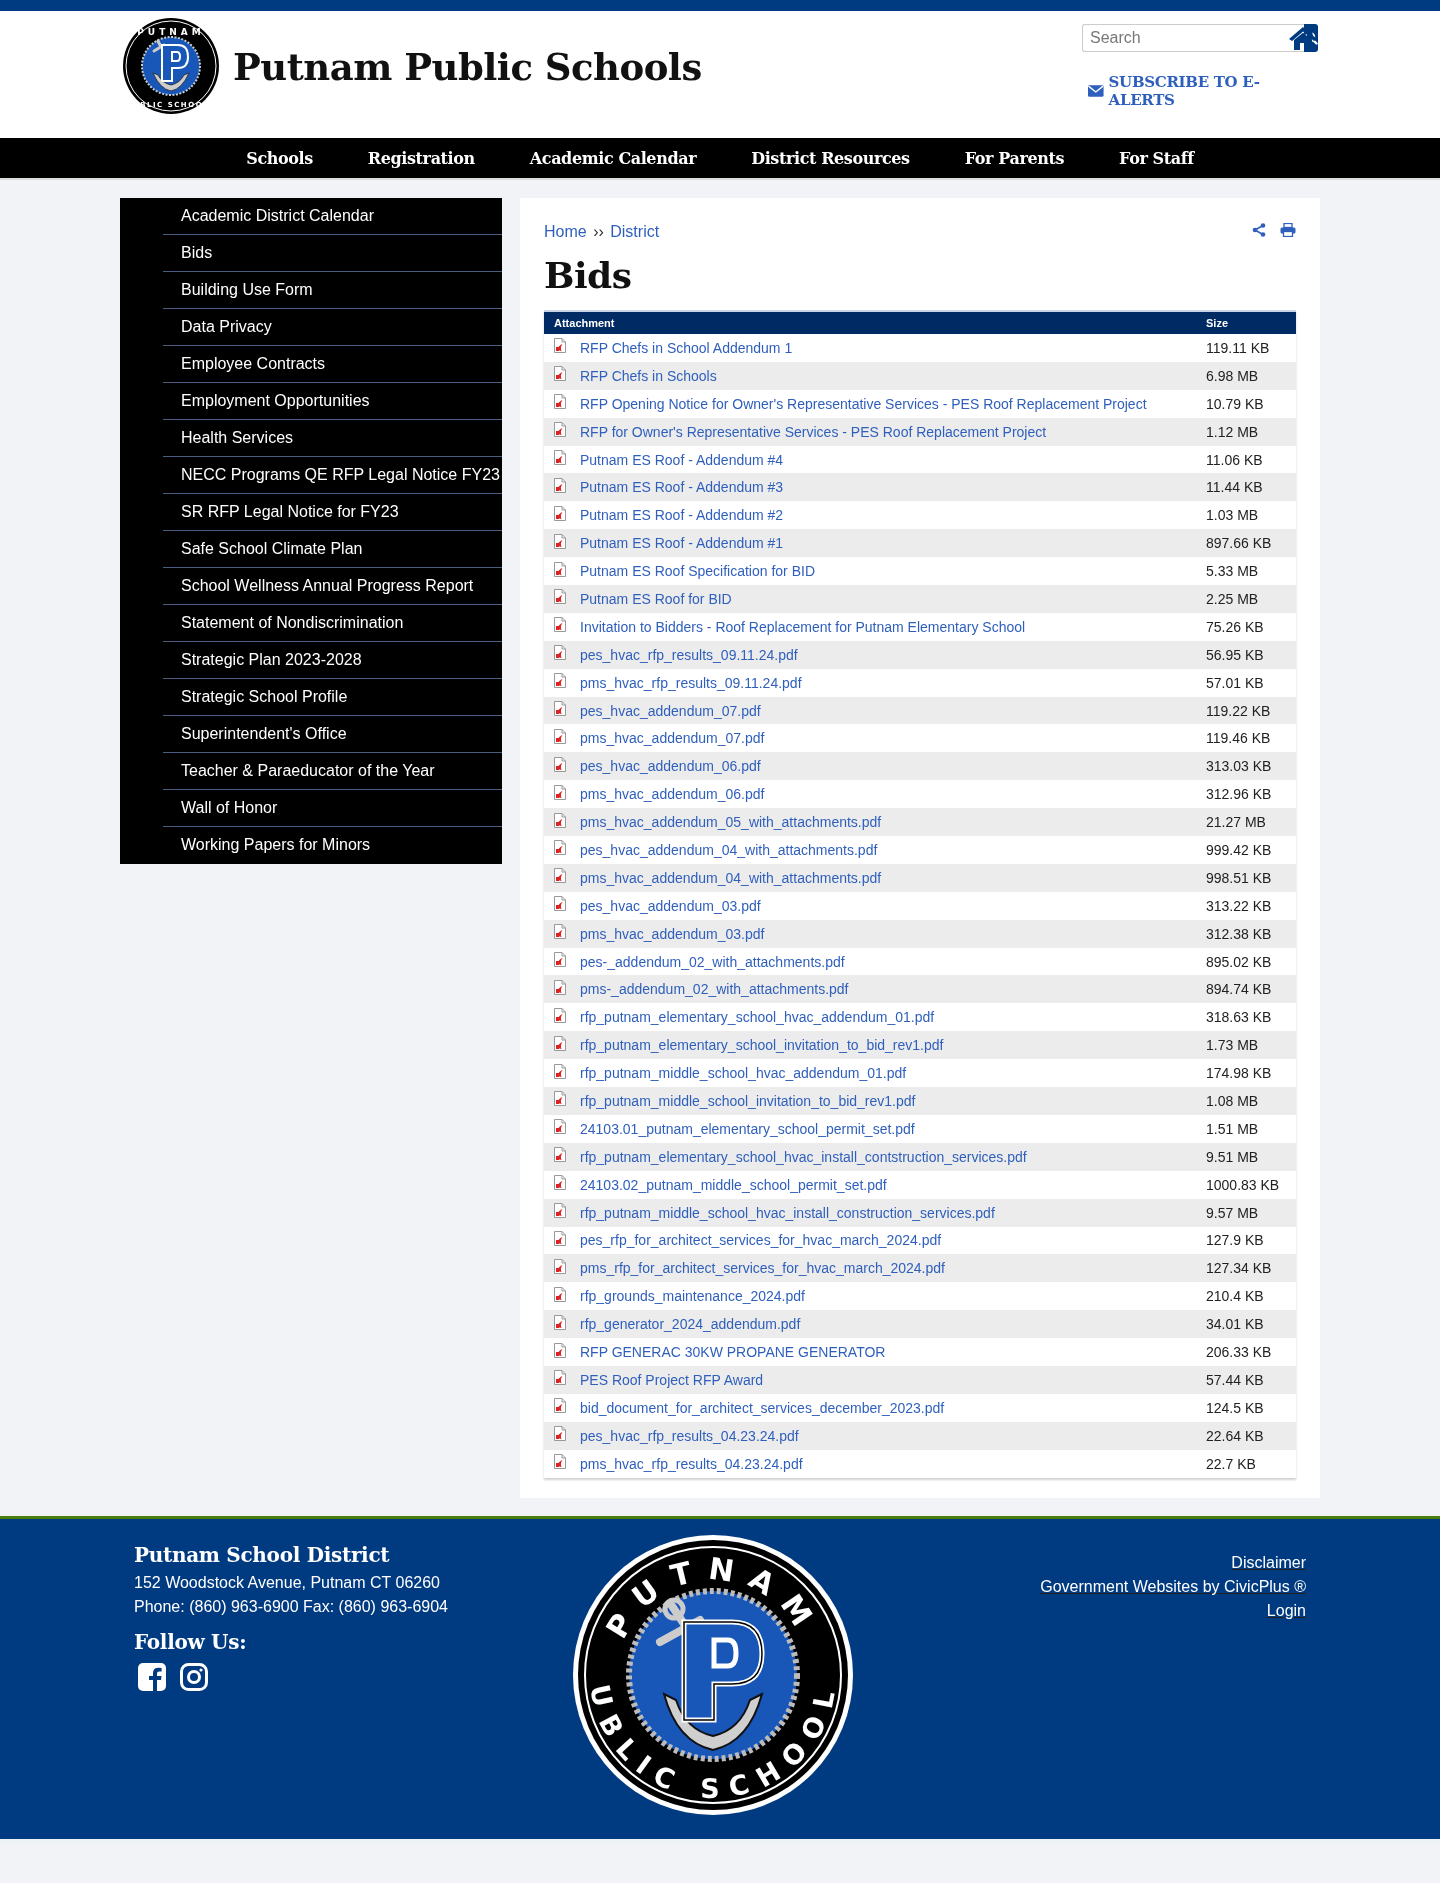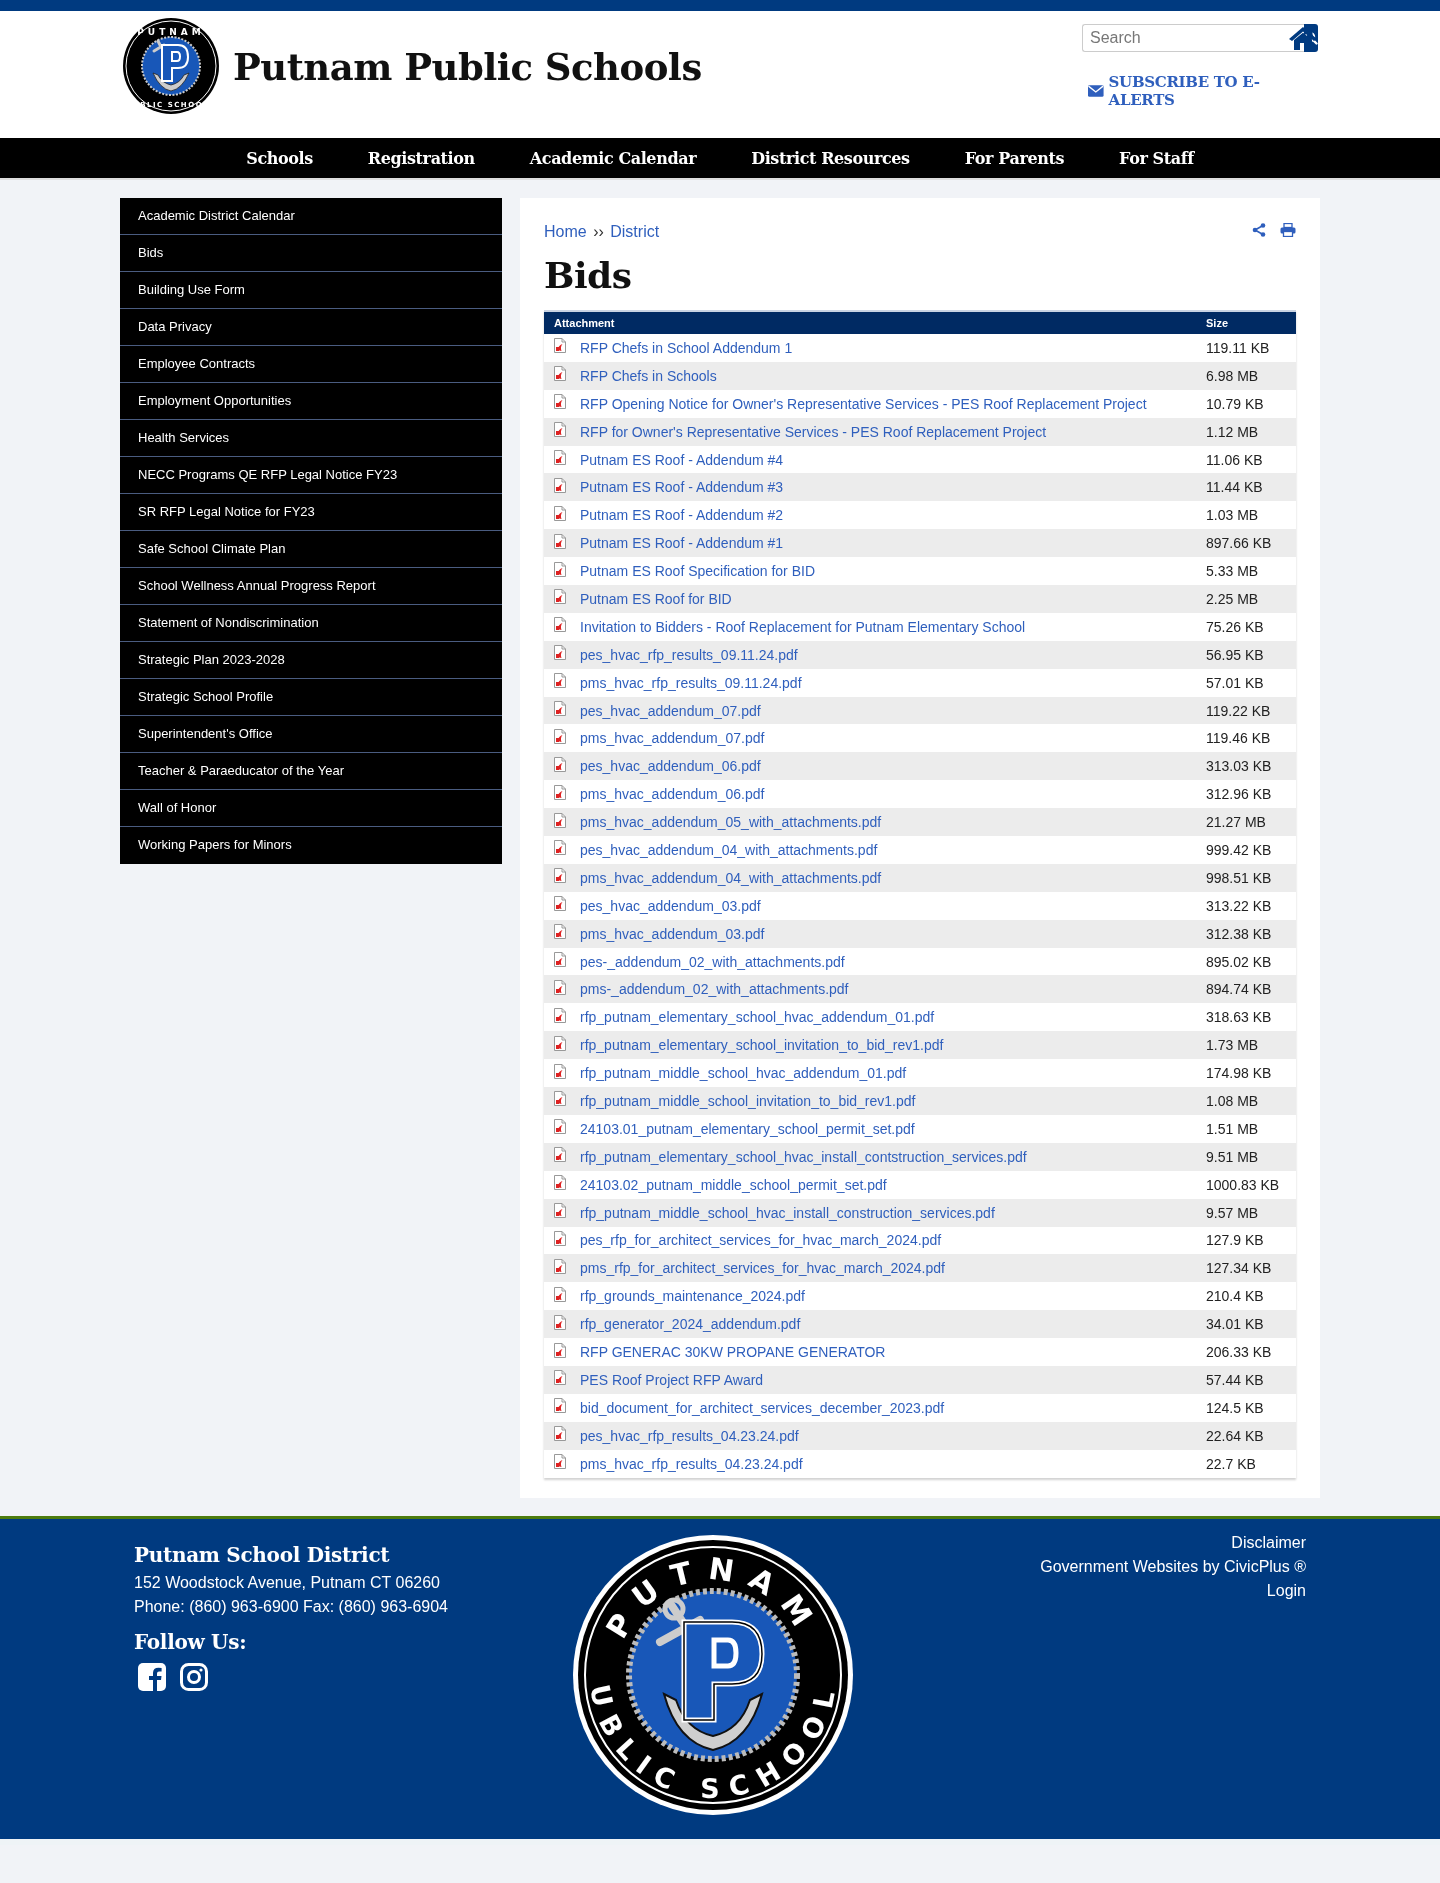--- a/index.html
+++ b/index.html
@@ -23,21 +23,21 @@
   .subscribe { position: absolute; left: 968px; top: 62px; display: flex; align-items: center; gap: 5px; color: #2f5fbd; font-family: "DejaVu Serif", serif; font-weight: bold; font-size: 15px; letter-spacing: -0.3px; }
 
   
   .nav { background: #000; height: 42px; border-bottom: 2px solid #ddd; }
   .nav-inner { width: 1200px; margin: 0 auto; display: flex; justify-content: center; height: 40px; align-items: center; gap: 7px; }
   .nav-item { color: #fff; font-family: "DejaVu Serif", serif; font-weight: bold; font-size: 16px; padding: 0 24px; letter-spacing: -0.4px; }
 
   
   .main { width: 1200px; margin: 0 auto; position: relative; padding-top: 18px; display: flex; align-items: flex-start; gap: 18px; padding-bottom: 18px; }
   .sidebar { width: 382px; background: #000; }
-  .side-item { display: block; color: #fff; font-size: 13px; height: 37px; line-height: 36px; padding-left: 18px; border-bottom: 1px solid #4a5c80; }
+  .side-item { display: block; color: #fff; font-size: 16px; height: 37px; line-height: 36px; padding-left: 18px; border-bottom: 1px solid #4a5c80; margin-left: 43px; }
   .side-item:last-child { border-bottom: none; }
 
   .content { width: 800px; background: #fff; padding: 24px 24px 20px 24px; min-height: 200px; }
   .crumb-row { display: flex; justify-content: space-between; align-items: center; height: 20px; }
   .breadcrumb { font-size: 16px; color: #2f5fbd; }
   .breadcrumb .sep { color: #333; margin: 0 2px; }
   .tools { display: flex; gap: 14px; align-items: center; }
   .page-title { font-family: "DejaVu Serif", serif; font-weight: bold; font-size: 36px; color: #111; margin-top: 12px; margin-bottom: 14px; letter-spacing: -0.5px; }
 
   table.att { width: 752px; border-collapse: collapse; box-shadow: 0 2px 2px rgba(0,0,0,0.18); }
@@ -53,21 +53,21 @@
 
   
   .footer { background: #003a80; border-top: 3px solid #4d7c0f; height: 323px; position: relative; margin-top: 0; }
   .footer-inner { width: 1200px; margin: 0 auto; position: relative; height: 100%; }
   .f-title { position: absolute; left: 14px; top: 24px; color: #fff; font-family: "DejaVu Serif", serif; font-weight: bold; font-size: 20px; letter-spacing: -0.3px; }
   .f-addr { position: absolute; left: 14px; top: 55px; color: #fff; font-size: 16px; }
   .f-phone { position: absolute; left: 14px; top: 79px; color: #fff; font-size: 16px; }
   .f-follow { position: absolute; left: 14px; top: 111px; color: #fff; font-family: "DejaVu Serif", serif; font-weight: bold; font-size: 20px; letter-spacing: -0.3px; }
   .f-social { position: absolute; left: 18px; top: 144px; display: flex; gap: 14px; }
   .f-logo { position: absolute; left: 452px; top: 15px; width: 282px; height: 282px; }
-  .f-links { position: absolute; right: 14px; top: 12px; text-align: right; }
+  .f-links { position: absolute; right: 14px; top: 32px; text-align: right; text-decoration: underline; }
   .f-link { display: block; color: #fff; font-size: 16px; line-height: 24px; }
   .bottom-strip { height: 6px; background: #eef3f6; }
 </style>
 </head>
 <body>
 
 <div class="top-stripe"></div>
 
 <header class="header">
   <div class="header-inner">

